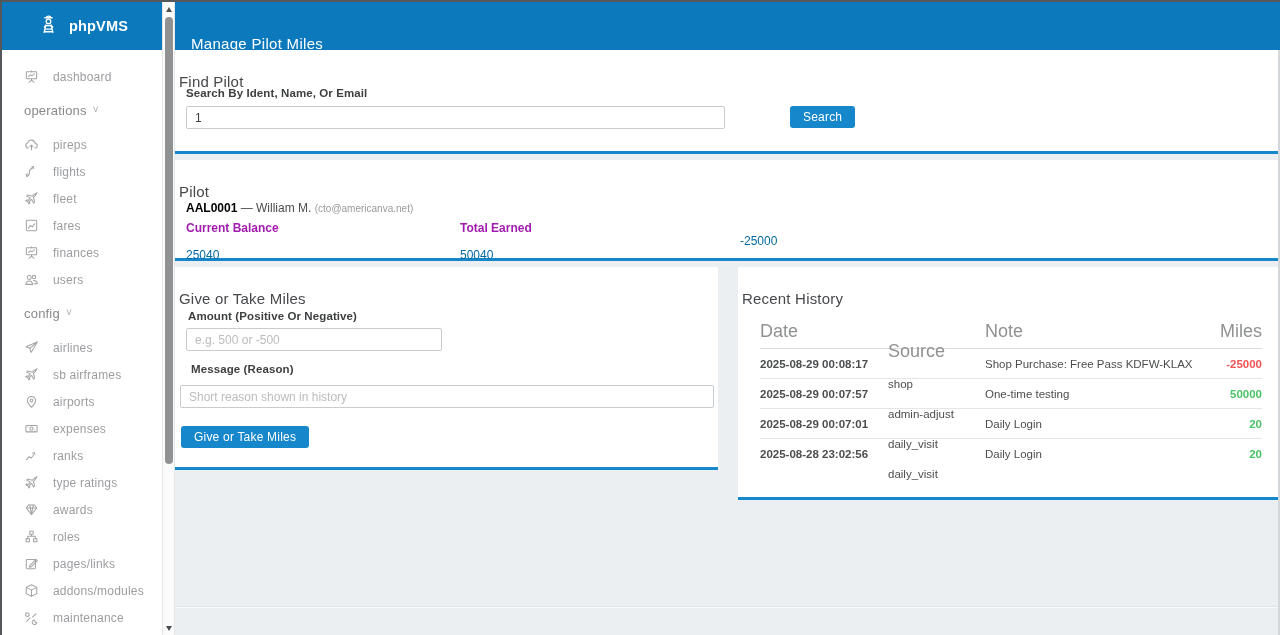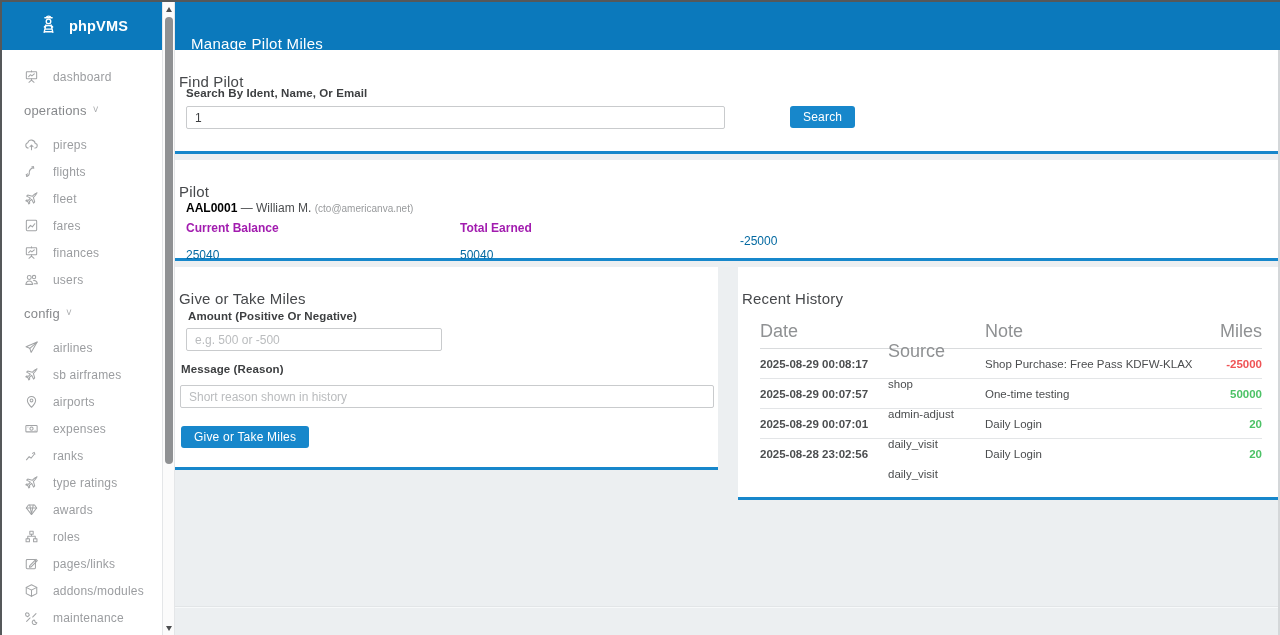--- a/index.html
+++ b/index.html
@@ -63,21 +63,21 @@
   #pilot-line .ident { font-weight:bold; color:#000000; }
   #pilot-line .email { font-size:10px; color:#989a9c; }
   .stat { position:absolute; top:61px; width:270px; }
   .stat-label { font-size:12px; font-weight:bold; color:#a21caf; }
   .stat-value { font-size:12px; color:#0369a1; margin-top:13px; }
   #stat-0 { left:11px; } #stat-1 { left:285px; } #stat-2 { left:565px; }
 
   #card-adjust { left:0; top:217px; width:543px; height:203px; }
   #amount-label  { left:13px; top:43px; }
   #amount-input  { left:11px; top:61px; width:256px; }
-  #message-label { left:6px;  top:96px; }
+  #message-label { left:16px;  top:96px; }
   #message-input { left:5px;  top:118px; width:534px; }
   #adjust-btn    { left:6px;  top:159px; }
 
   #card-history { left:563px; top:217px; width:542px; height:233px; }
   .htable { position:absolute; left:22px; top:48px; width:502px; }
   .hrow { display:flex; align-items:center; height:30px; border-bottom:1px solid #e3e5e7; }
   .hrow.header { height:34px; border-bottom:1px solid #d9dbdd; }
   .hrow.header span { font-size:18px; color:#8f9193; font-weight:normal; }
   #history-body .hrow:last-child { border-bottom:none; }
   .c-date { width:128px; font-size:11.5px; font-weight:bold; color:#4b4d4f; }

